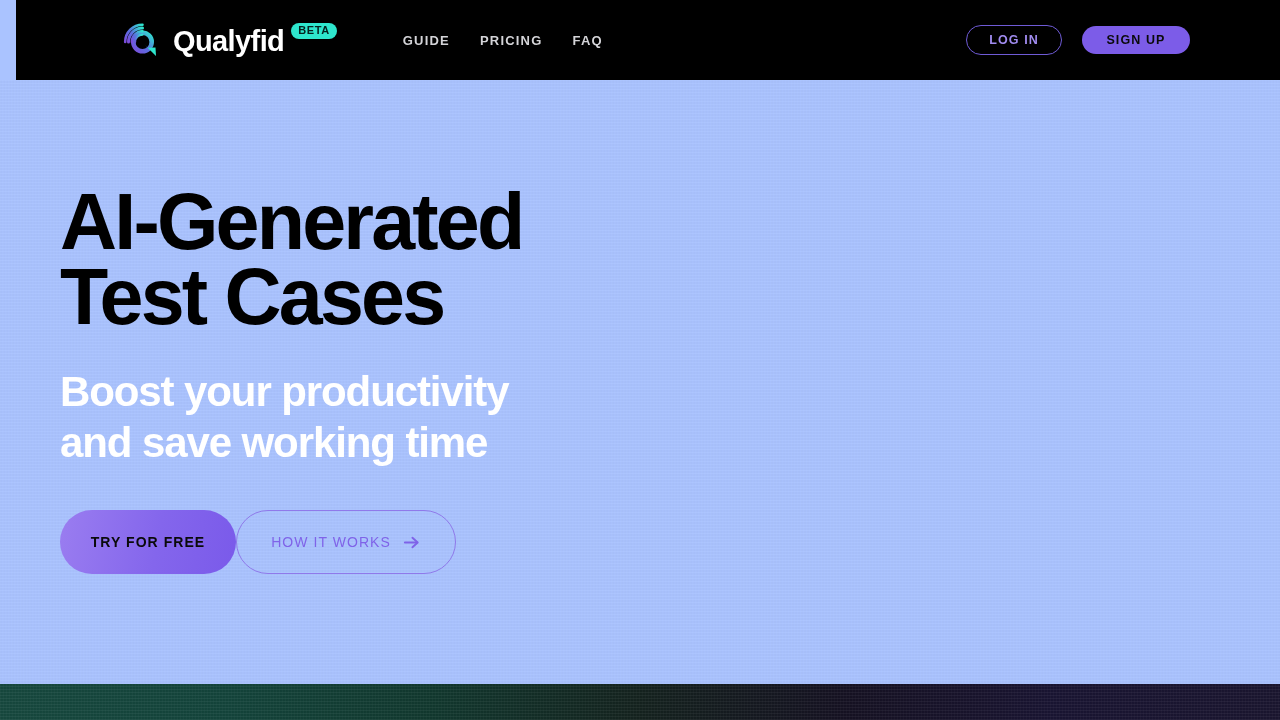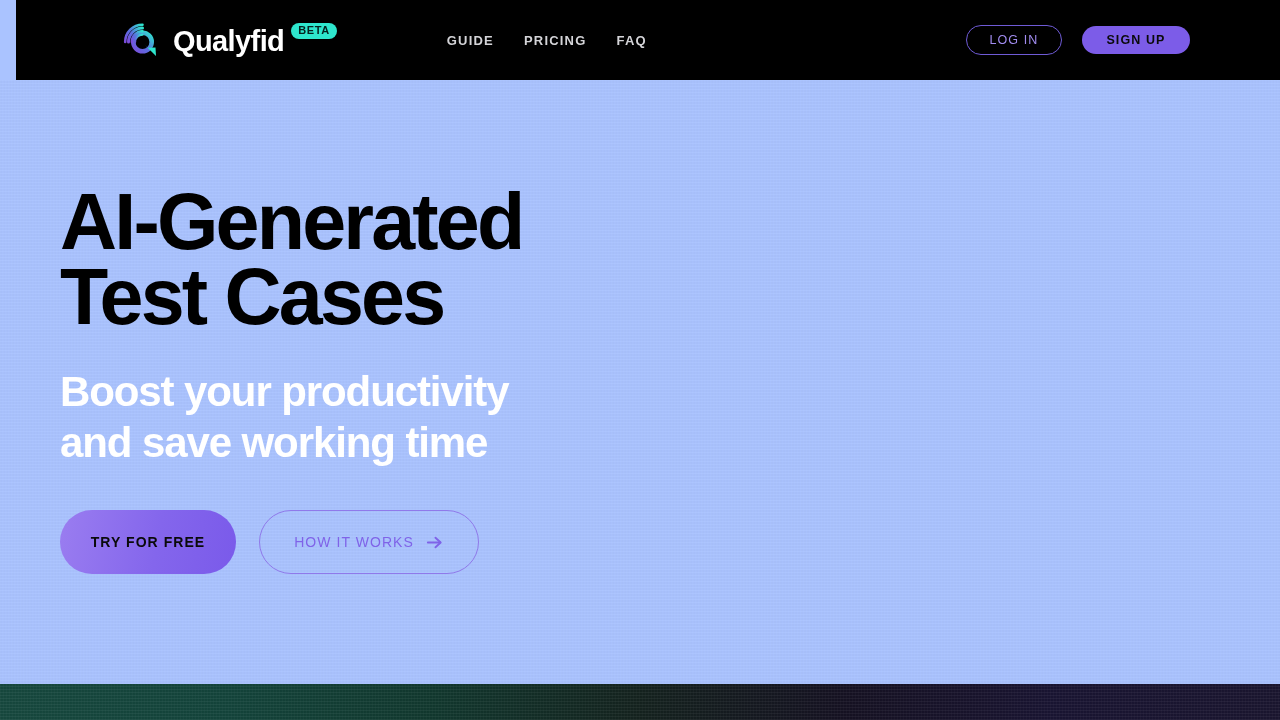--- a/index.html
+++ b/index.html
@@ -65,21 +65,21 @@
     line-height: 1;
     position: relative;
     top: -9px;
     left: -2px;
   }
 
   .nav {
     display: flex;
     align-items: center;
     gap: 30px;
-    margin-left: 108px;
+    margin-left: 64px;
   }
 
   .nav-link {
     color: #d4d4d8;
     font-size: 13px;
     font-weight: bold;
     letter-spacing: 1.2px;
     text-decoration: none;
     cursor: pointer;
   }
@@ -97,21 +97,21 @@
     align-items: center;
     justify-content: center;
     width: 96px;
     height: 30px;
     border: 1.5px solid #6f5bd6;
     border-radius: 999px;
     background: transparent;
     color: #a18cf0;
     font-family: "Liberation Sans", sans-serif;
     font-size: 12.5px;
-    font-weight: normal;
+    font-weight: bold;
     letter-spacing: 1.1px;
     cursor: pointer;
   }
 
   .btn-signup {
     display: flex;
     align-items: center;
     justify-content: center;
     width: 108px;
     height: 28px;
@@ -170,21 +170,20 @@
     font-weight: bold;
     line-height: 1.2;
     letter-spacing: -1.1px;
     white-space: pre-line;
   }
 
   .hero-cta {
     margin-top: 42px;
     display: flex;
     align-items: center;
-    gap: 23px;
   }
 
   .btn-primary {
     display: flex;
     align-items: center;
     justify-content: center;
     width: 176px;
     height: 64px;
     border: none;
     border-radius: 999px;

